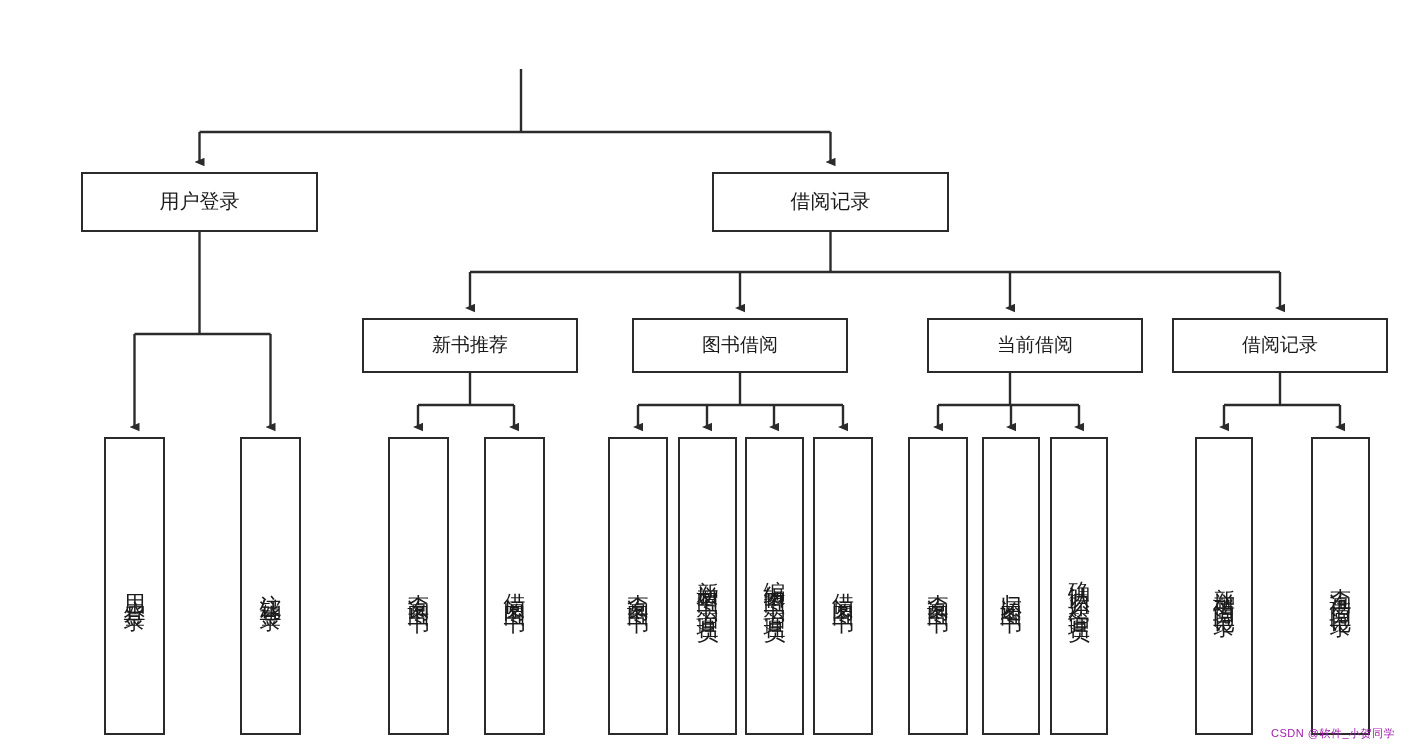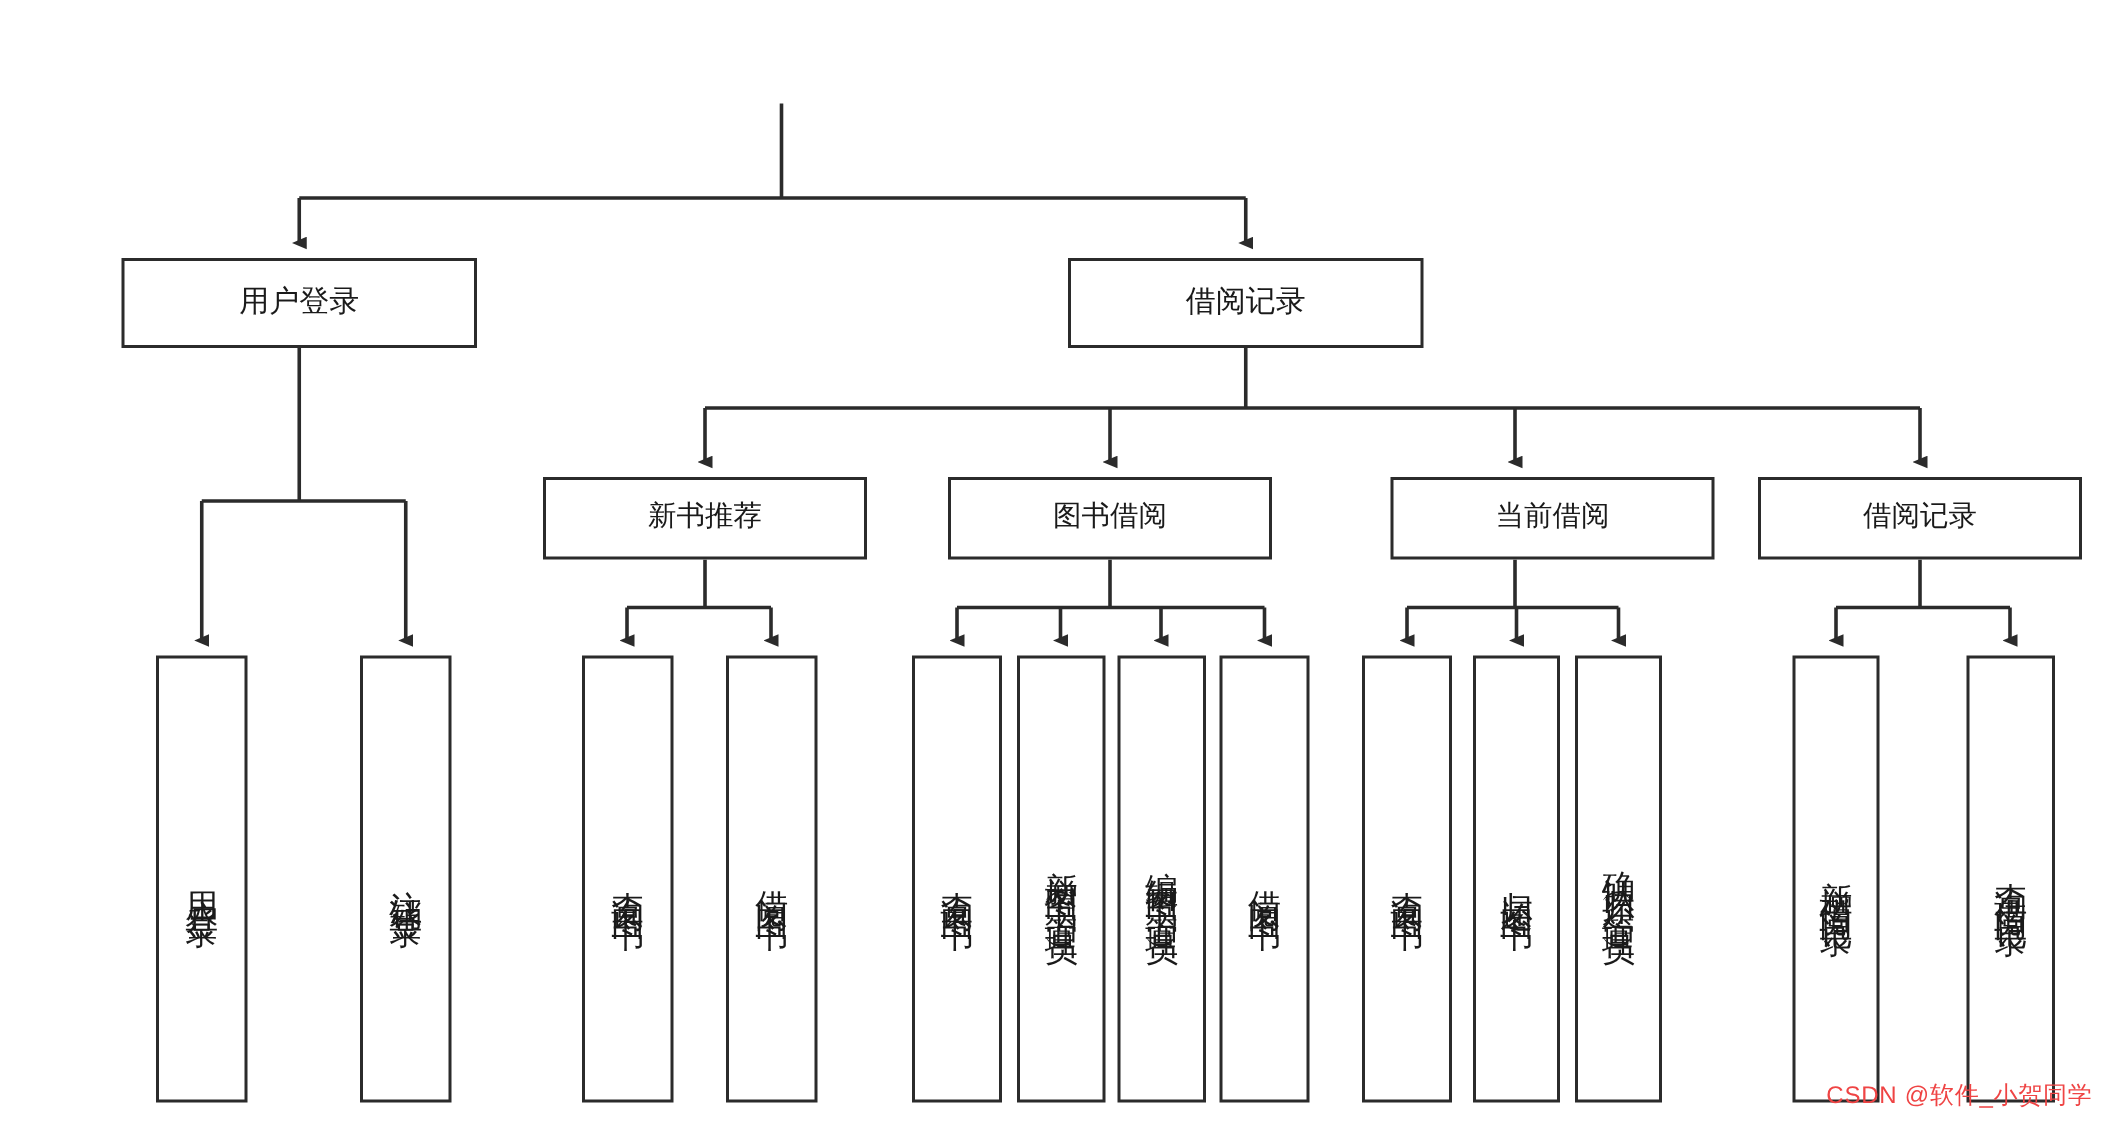--- a/index.html
+++ b/index.html
@@ -106,22 +106,22 @@
   .lf9  { left: 908px;  width: 60px; }
   .lf10 { left: 982px;  width: 58px; }
   .lf11 { left: 1050px; width: 58px; }
   .lf12 { left: 1195px; width: 58px; }
   .lf13 { left: 1311px; width: 59px; }
 
   #watermark {
     position: absolute;
     right: 10px;
     bottom: 6px;
-    font-size: 16px;
-    color: #ef4444;
+    font-size: 11px;
+    color: #a21caf;
     letter-spacing: 0.5px;
     white-space: nowrap;
   }
 </style>
 </head>
 <body>
 
 <div id="diagram-root">
 
   <svg id="connector-layer" viewBox="0 0 1405 747" width="1405" height="747" aria-hidden="true">

